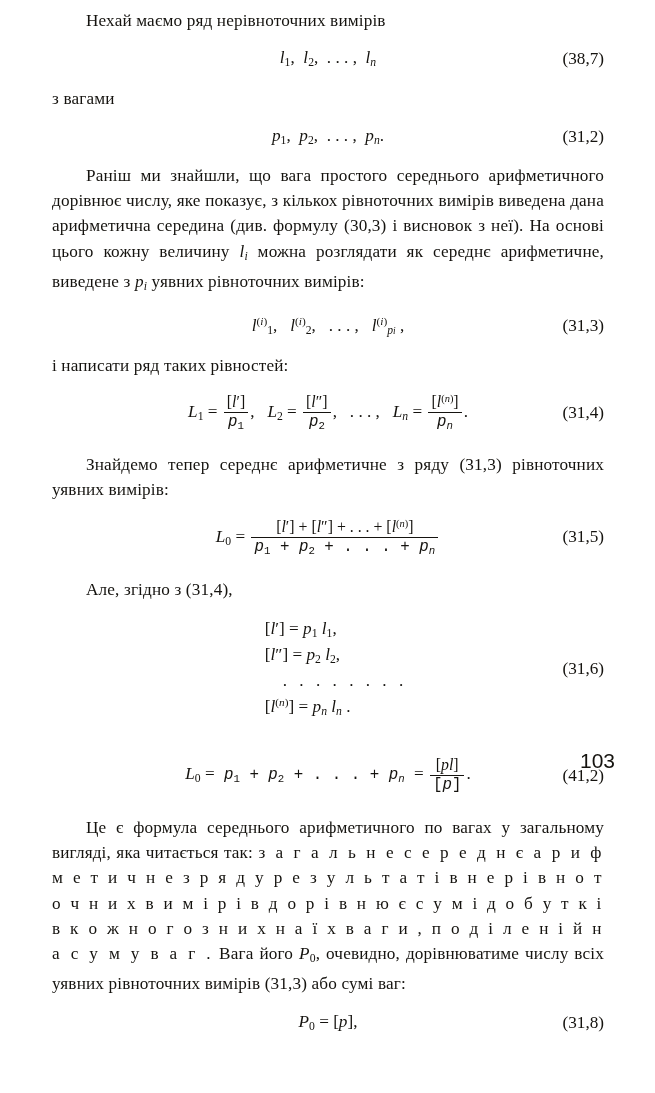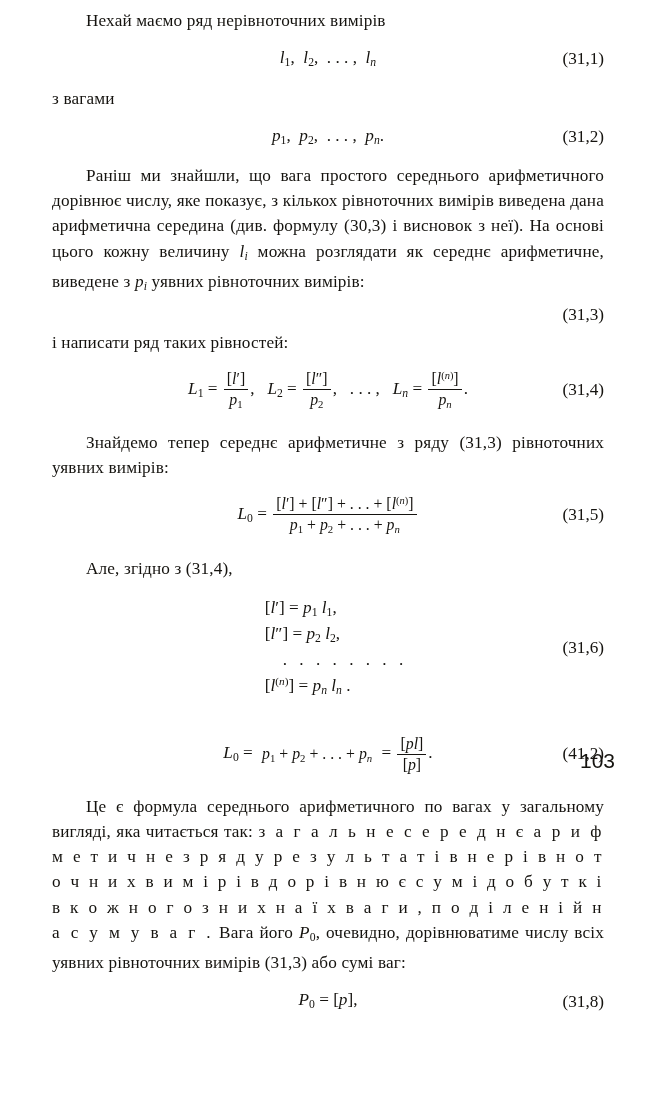--- a/index.html
+++ b/index.html
@@ -86,20 +86,21 @@
     font-size: 0.92em;
   }
   .frac .num {
     display: block;
     padding: 0 3px 1px 3px;
     border-bottom: 1px solid #15130f;
   }
   .frac .den {
     display: block;
     padding: 1px 3px 0 3px;
+    font-family: Liberation Mono, monospace;
   }
   .eqstack {
     display: inline-block;
     text-align: left;
     margin-left: 16px;
   }
   .eqstack div {
     line-height: 1.45;
     white-space: nowrap;
   }
@@ -123,21 +124,21 @@
   <div class="content">
 
     <p class="para">Нехай маємо ряд нерівноточних вимірів</p>
 
     <div class="gap-m"></div>
 
     <div class="eqrow">
       <span class="eqbody">
         <i>l</i><sub>1</sub>,&nbsp; <i>l</i><sub>2</sub>,&nbsp; . . . ,&nbsp; <i>l</i><sub><i>n</i></sub>
       </span>
-      <span class="eqnum">(31,1)</span>
+      <span class="eqnum">(38,7)</span>
     </div>
 
     <div class="gap-m"></div>
 
     <p class="para noindent">з вагами</p>
 
     <div class="gap-m"></div>
 
     <div class="eqrow">
       <span class="eqbody">
@@ -146,20 +147,23 @@
       <span class="eqnum">(31,2)</span>
     </div>
 
     <div class="gap-m"></div>
 
     <p class="para"><span>Раніш ми знайшли, що вага простого середнього арифметичного дорівнює числу, яке показує, з кількох рівноточних вимірів виведена дана арифметична середина (див. формулу (30,3) і висновок з неї). На основі цього кожну величину </span><span class="nowrap"><i>l</i><sub><i>i</i></sub></span><span> можна розглядати як середнє арифметичне, виведене з </span><span class="nowrap"><i>p</i><sub><i>i</i></sub></span><span> уявних рівноточних вимірів:</span></p>
 
     <div class="gap-m"></div>
 
     <div class="eqrow">
+      <span class="eqbody">
+        <i>l</i><sup>(<i>i</i>)</sup><sub>1</sub>,&nbsp;&nbsp; <i>l</i><sup>(<i>i</i>)</sup><sub>2</sub>,&nbsp;&nbsp; . . . ,&nbsp;&nbsp; <i>l</i><sup>(<i>i</i>)</sup><sub><i>p<span style="font-size:0.8em">i</span></i></sub>&nbsp;,
+      </span>
       <span class="eqnum">(31,3)</span>
     </div>
 
     <div class="gap-m"></div>
 
     <p class="para noindent">і написати ряд таких рівностей:</p>
 
     <div class="gap-m"></div>
 
     <div class="eqrow">

